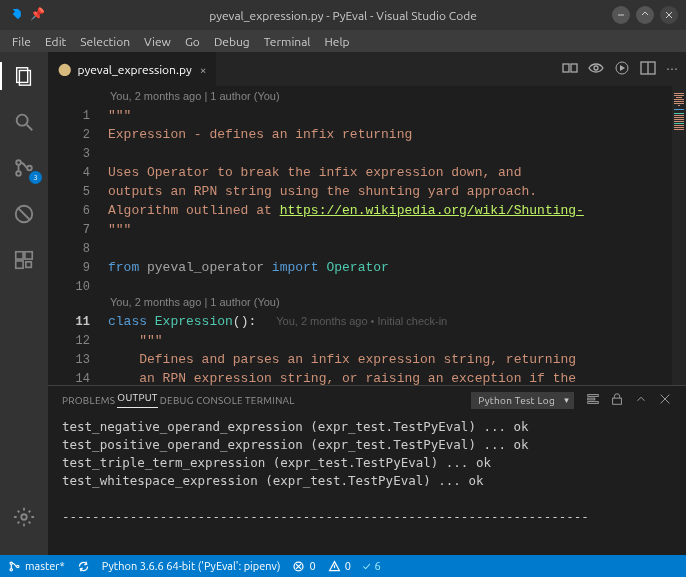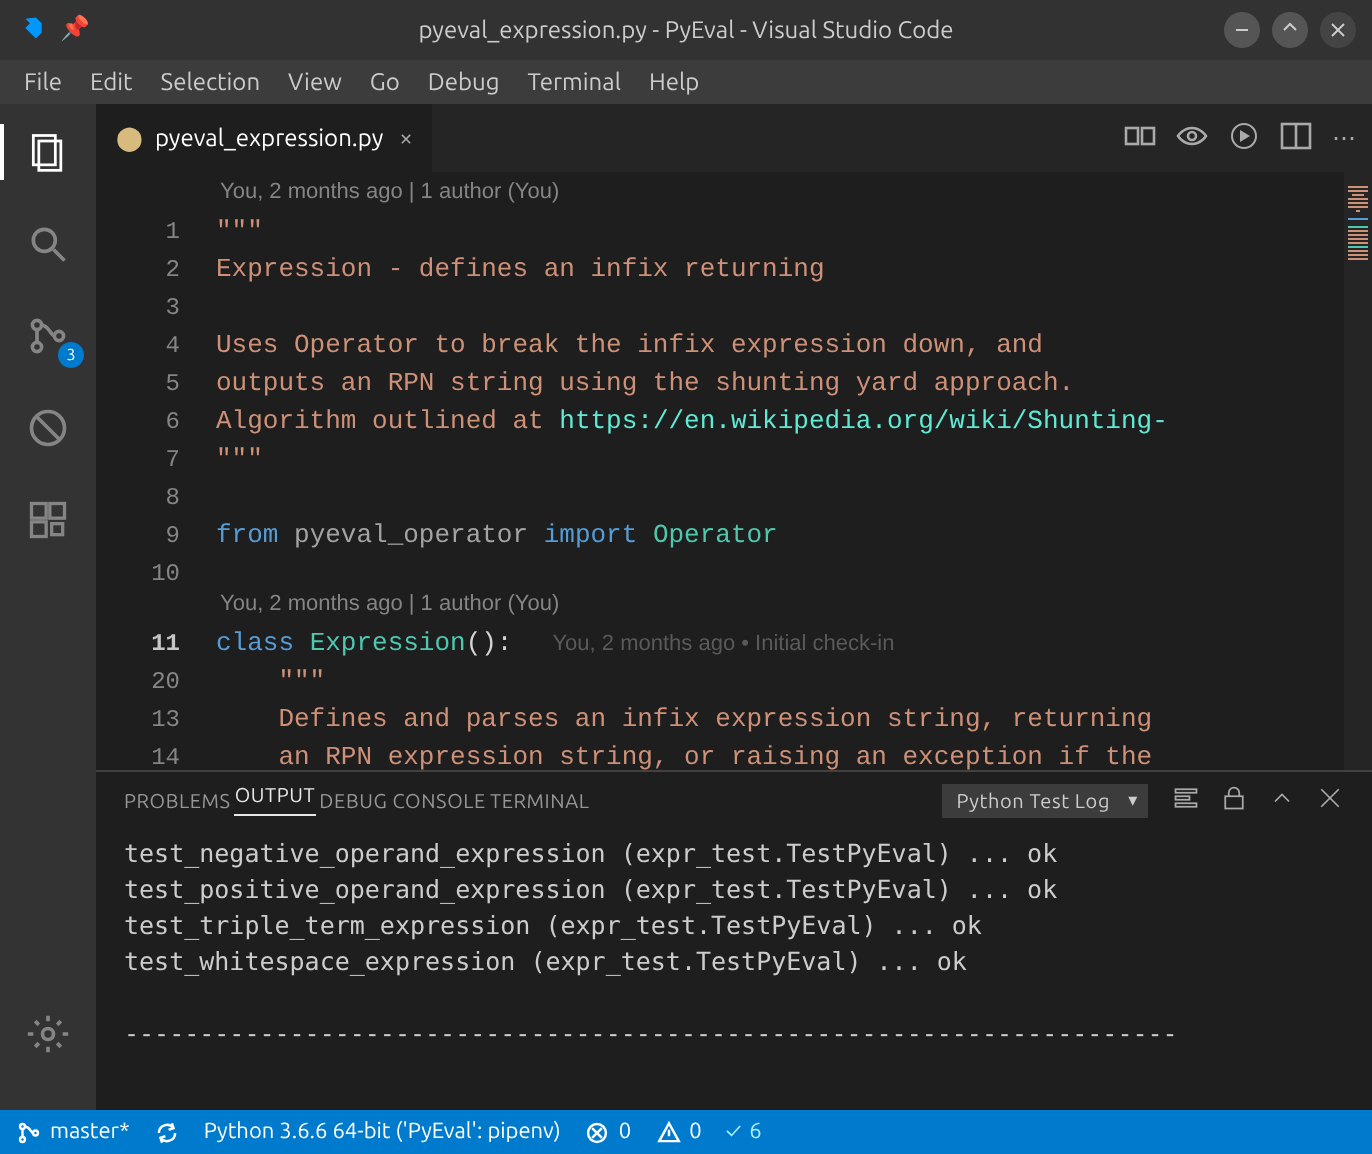--- a/index.html
+++ b/index.html
@@ -122,21 +122,21 @@
   width:60px; text-align:right; padding-right:18px;
   color:#858585; font-size:12px;
 }
 .codeline.current .ln { color:#c6c6c6; font-weight:bold; }
 .codeline .content { flex:1; overflow:hidden; }
 .tok-key { color:#569cd6; }
 .tok-mod { color:#a3a3a3; }
 .tok-cls { color:#4ec9b0; }
 .tok-def { color:#d4d4d4; }
 .tok-doc { color:#ce9178; }
-.tok-url { color:#5eead4; }
+.tok-url { color:#bef264; text-decoration:underline; }
 .inline-blame { color:#5a5a5a; font-family:"Segoe UI",sans-serif; font-size:11px; margin-left:20px; }
 .minimap {
   position:absolute; right:0; top:0; bottom:0; width:14px;
   background:#252526;
 }
 .minimap .mm-line {
   width:70%; height:1px; margin:1px auto;
 }
 
 
@@ -311,21 +311,21 @@
       <div class="codeline" style="top:58px"><span class="ln">3</span><span class="content"></span></div>
       <div class="codeline" style="top:77px"><span class="ln">4</span><span class="content tok-doc">Uses Operator to break the infix expression down, and</span></div>
       <div class="codeline" style="top:96px"><span class="ln">5</span><span class="content tok-doc">outputs an RPN string using the shunting yard approach.</span></div>
       <div class="codeline" style="top:115px"><span class="ln">6</span><span class="content"><span class="tok-doc">Algorithm outlined at </span><span class="tok-url">https://en.wikipedia.org/wiki/Shunting-</span></span></div>
       <div class="codeline" style="top:134px"><span class="ln">7</span><span class="content tok-doc">"""</span></div>
       <div class="codeline" style="top:153px"><span class="ln">8</span><span class="content"></span></div>
       <div class="codeline" style="top:172px"><span class="ln">9</span><span class="content"><span class="tok-key">from </span><span class="tok-mod">pyeval_operator </span><span class="tok-key">import </span><span class="tok-cls">Operator</span></span></div>
       <div class="codeline" style="top:191px"><span class="ln">10</span><span class="content"></span></div>
       <div class="codelens" style="top:210px">You, 2 months ago | 1 author (You)</div>
       <div class="codeline current" style="top:226px"><span class="ln">11</span><span class="content"><span class="tok-key">class </span><span class="tok-cls">Expression</span><span class="tok-def">():</span><span class="inline-blame">You, 2 months ago • Initial check-in</span></span></div>
-      <div class="codeline" style="top:245px"><span class="ln">20</span><span class="content tok-doc">    """</span></div>
+      <div class="codeline" style="top:245px"><span class="ln">12</span><span class="content tok-doc">    """</span></div>
       <div class="codeline" style="top:264px"><span class="ln">13</span><span class="content tok-doc">    Defines and parses an infix expression string, returning</span></div>
       <div class="codeline" style="top:283px"><span class="ln">14</span><span class="content tok-doc">    an RPN expression string, or raising an exception if the</span></div>
       <div class="minimap">
         <div style="height:6px"></div>
         <div class="mm-line" style="background:#ce9178"></div>
           <div class="mm-line" style="background:#ce9178"></div>
           <div class="mm-line" style="background:#ce9178;width:40%"></div>
           <div class="mm-line" style="background:#ce9178"></div>
           <div class="mm-line" style="background:#ce9178"></div>
           <div class="mm-line" style="background:#ce9178"></div>

